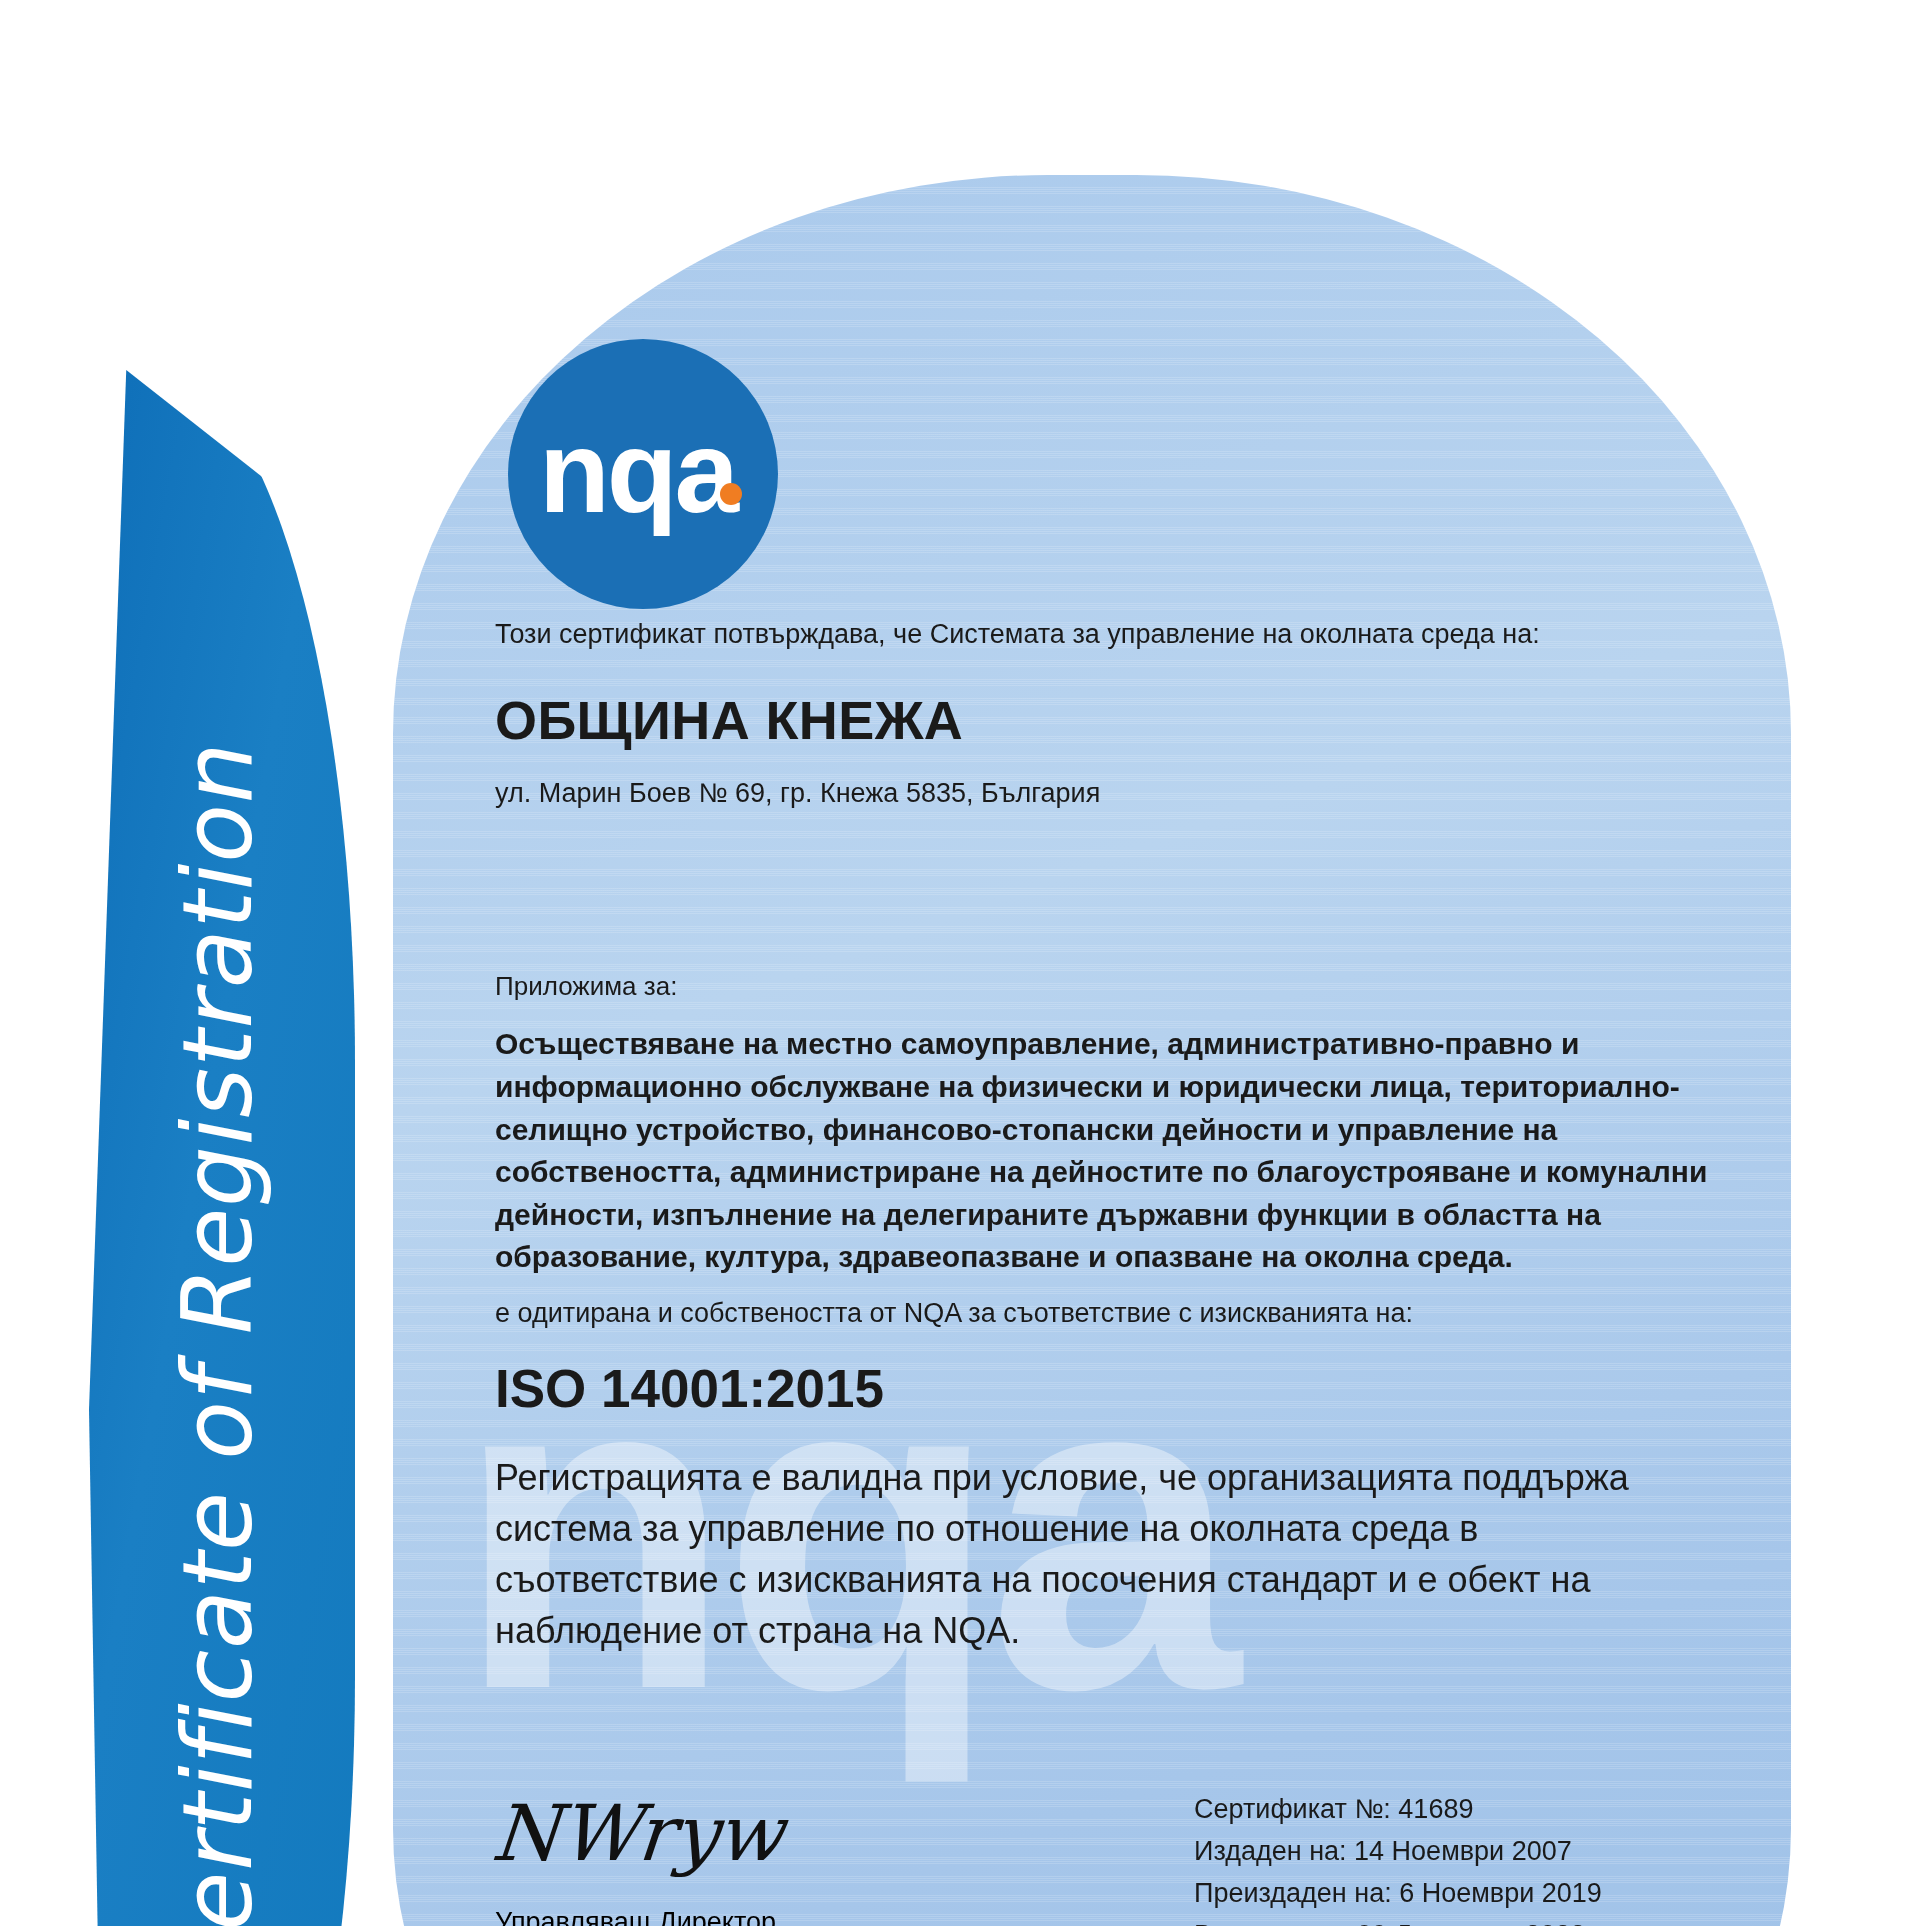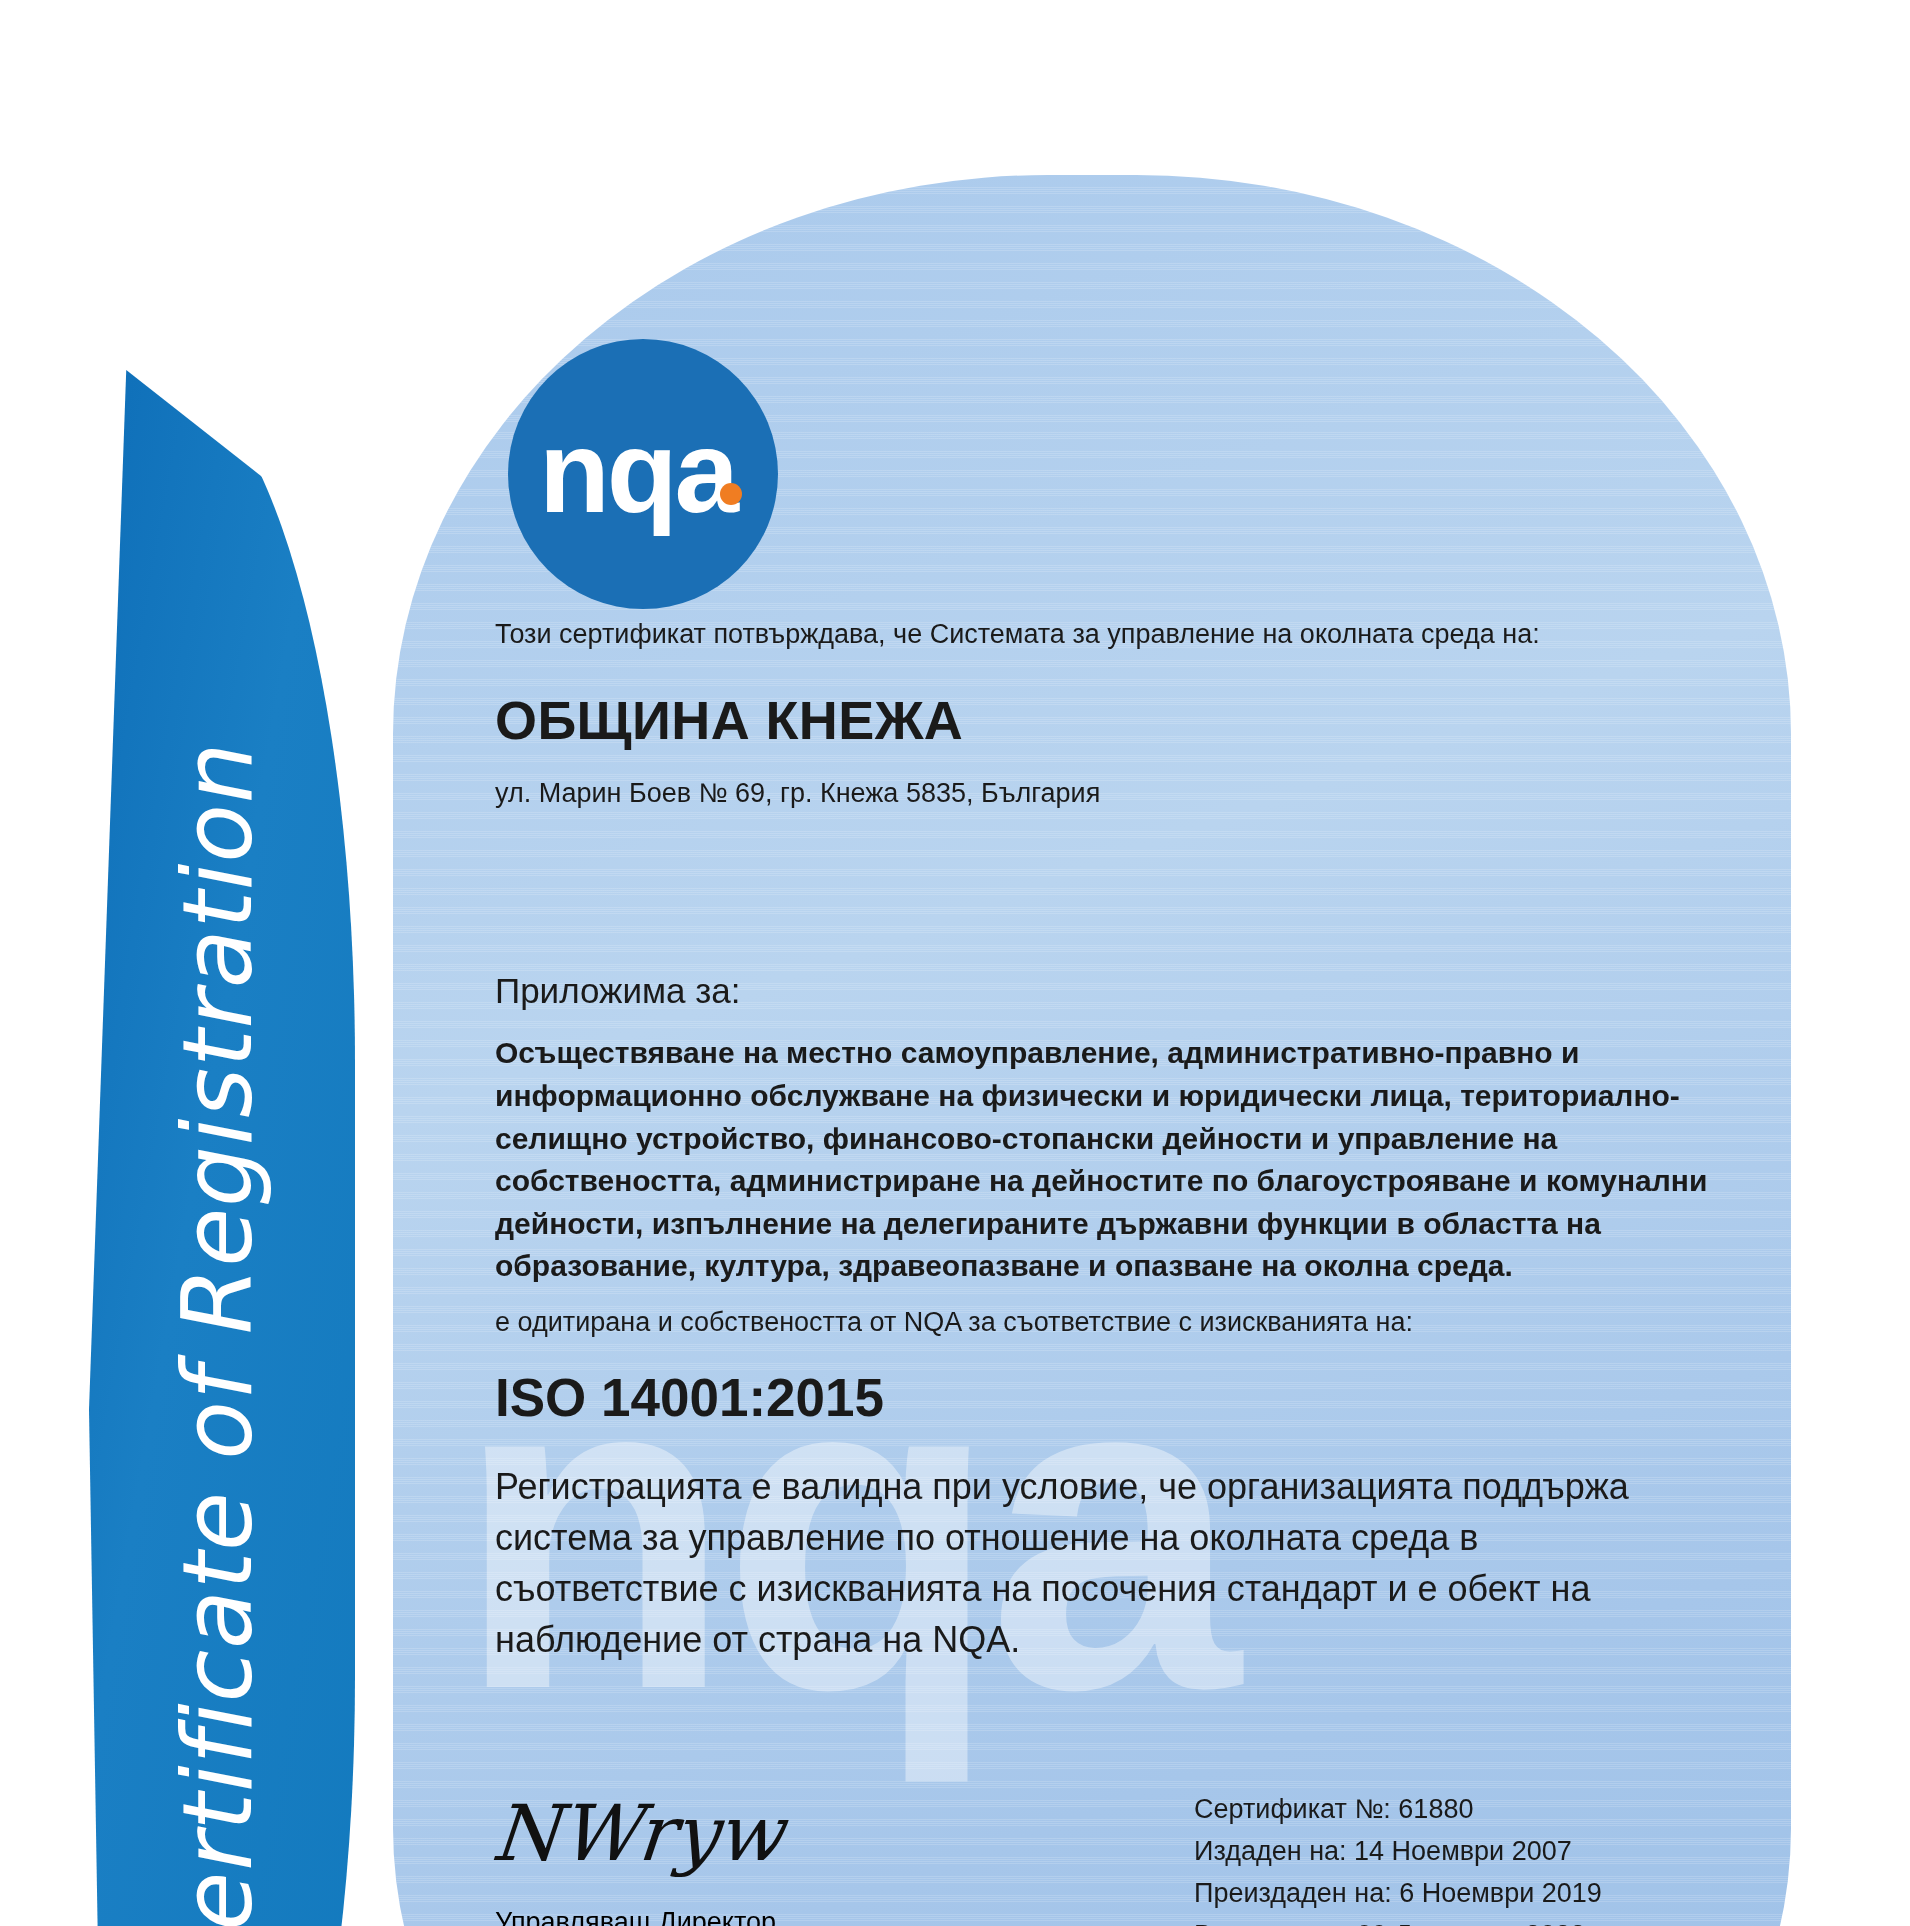--- a/index.html
+++ b/index.html
@@ -143,21 +143,21 @@
     font-size: 54px;
     font-weight: 700;
     margin: 0 0 27px 0;
     letter-spacing: 0.4px;
   }
   .org-addr {
     font-size: 27px;
     margin: 0 0 12px 0;
   }
   .scope-label {
-    font-size: 35px;
+    font-size: 26px;
     margin: 162px 0 21px 0;
   }
   .scope-text {
     font-size: 30px;
     font-weight: 700;
     line-height: 1.42;
     margin: 0 0 19px 0;
   }
   .audited {
     font-size: 27px;
@@ -242,21 +242,21 @@
 
     <p class="validity">Регистрацията е валидна при условие, че организацията поддържа система за управление по отношение на околната среда в съответствие с изискванията на посочения стандарт и е обект на наблюдение от страна на NQA.</p>
   </div>
 
   <div class="signature-area">
     <div class="signature-mark">NWryw</div>
     <div class="signature-title">Управляващ Директор</div>
   </div>
 
   <div class="details">
-    <div>Сертификат №: 61880</div>
+    <div>Сертификат №: 41689</div>
     <div>Издаден на: 14 Ноември 2007</div>
     <div>Преиздаден на: 6 Ноември 2019</div>
     <div>Валиден до: 09 Декември 2022</div>
 
   </div>
 
 </div>
 
 
 </body></html>

